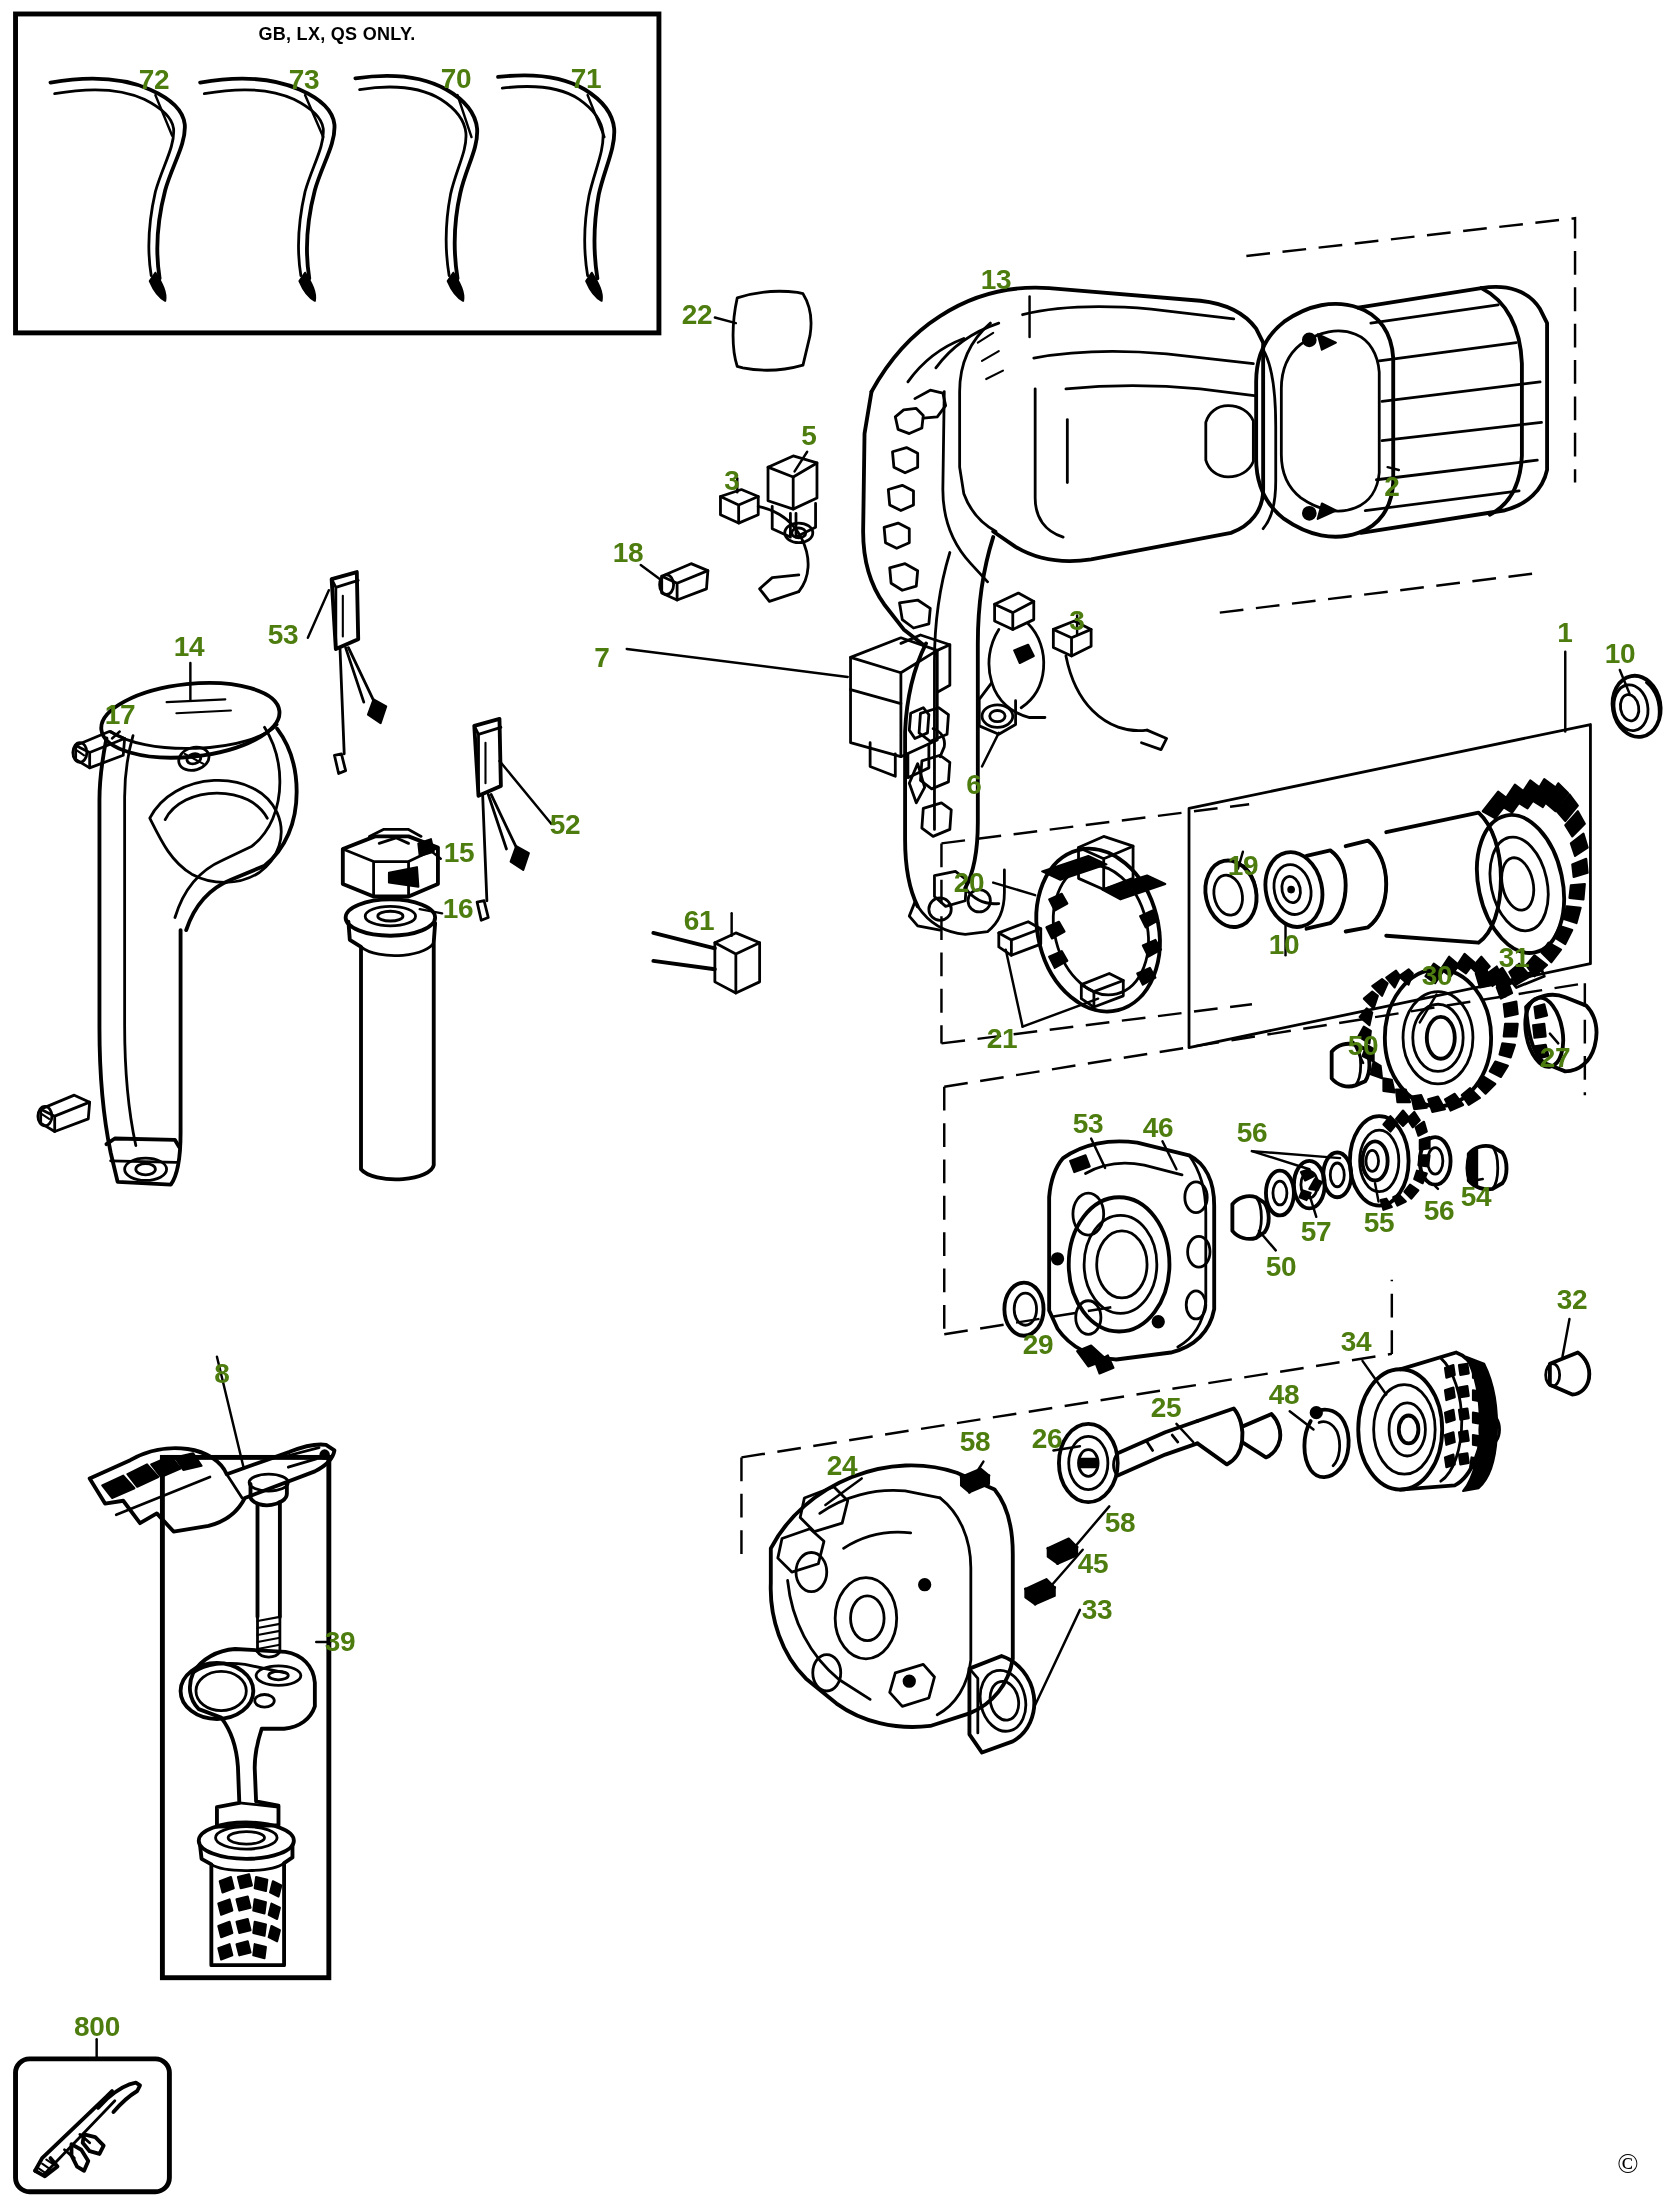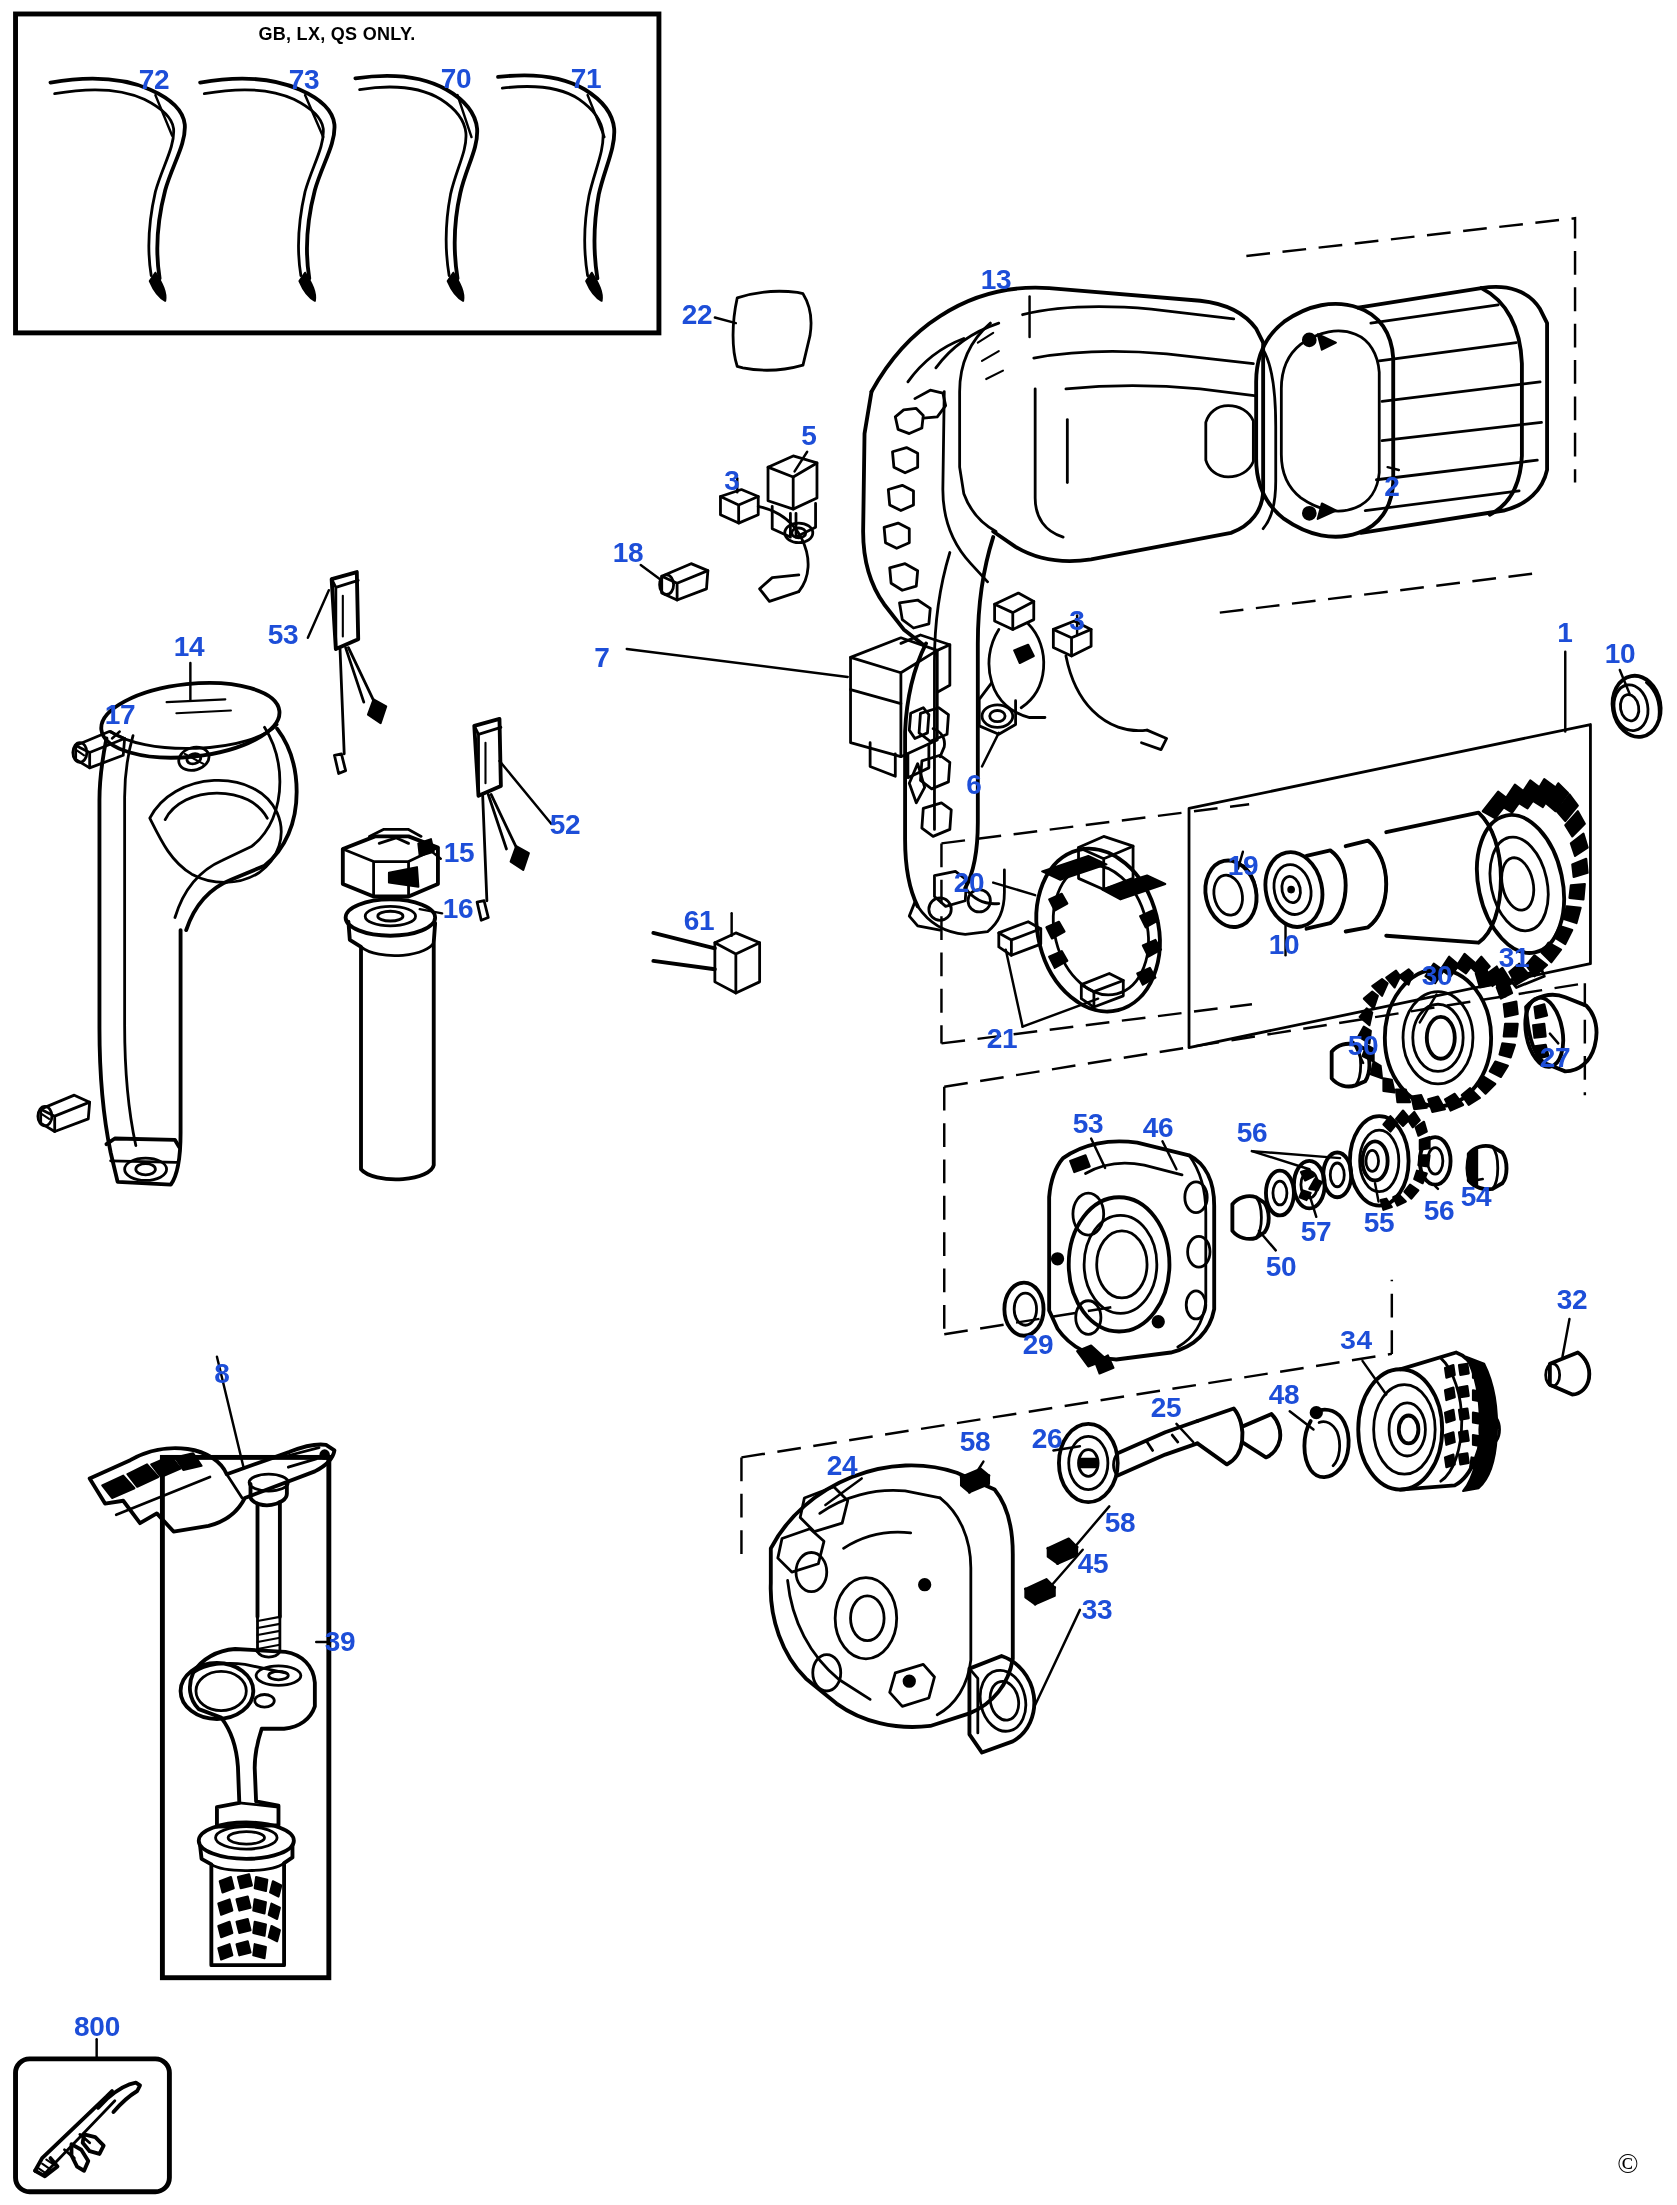--- a/index.html
+++ b/index.html
@@ -14,21 +14,21 @@
   #artboard{position:absolute;inset:0;}
   #artboard svg{display:block;width:1678px;height:2205px;}
 
   
   .lbl{
     position:absolute;
     font-family:"Liberation Sans",sans-serif;
     font-weight:bold;
     font-size:28px;
     line-height:1;
-    color:#1d4ed8;
+    color:#4d7c0f;
     white-space:nowrap;
     transform:translate(-50%,-50%);
     letter-spacing:-0.3px;
   }
   .inset-title{
     position:absolute;
     font-family:"Liberation Sans",sans-serif;
     font-weight:bold;
     font-size:18px;
     color:#000;
@@ -866,21 +866,21 @@
       <div class="lbl" style="left: 1088px; top: 1124px;">53</div>
       <div class="lbl" style="left: 1158px; top: 1128px;">46</div>
       <div class="lbl" style="left: 1252px; top: 1133px;">56</div>
       <div class="lbl" style="left: 1281px; top: 1267px;">50</div>
       <div class="lbl" style="left: 1316px; top: 1232px;">57</div>
       <div class="lbl" style="left: 1379px; top: 1223px;">55</div>
       <div class="lbl" style="left: 1439px; top: 1211px;">56</div>
       <div class="lbl" style="left: 1476px; top: 1197px;">54</div>
       <div class="lbl" style="left: 1038px; top: 1345px;">29</div>
       <div class="lbl" style="left: 1572px; top: 1300px;">32</div>
-      <div class="lbl" style="left: 1356px; top: 1342px; font-family: Liberation Mono, monospace;">34</div>
+      <div class="lbl" style="left: 1356px; top: 1342px;">34</div>
       <div class="lbl" style="left: 1284px; top: 1395px;">48</div>
       <div class="lbl" style="left: 1166px; top: 1408px;">25</div>
       <div class="lbl" style="left: 1047px; top: 1439px;">26</div>
       <div class="lbl" style="left: 975px; top: 1442px;">58</div>
       <div class="lbl" style="left: 842px; top: 1466px;">24</div>
       <div class="lbl" style="left: 1120px; top: 1523px;">58</div>
       <div class="lbl" style="left: 1093px; top: 1564px;">45</div>
       <div class="lbl" style="left: 1097px; top: 1610px;">33</div>
       <div class="lbl" style="left: 340px; top: 1642px;">39</div>
       <div class="lbl" style="left: 97px; top: 2027px;">800</div>

